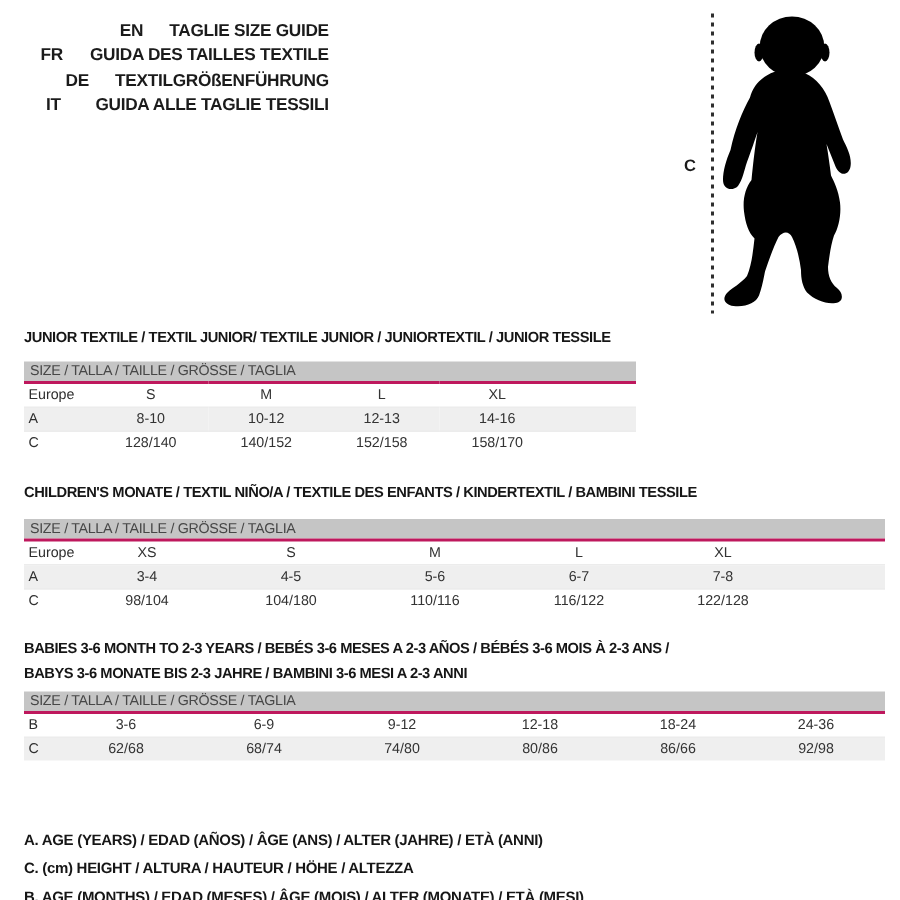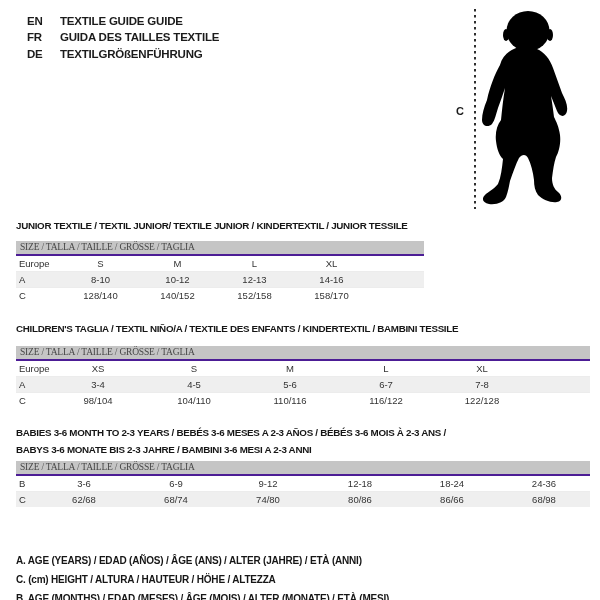--- a/index.html
+++ b/index.html
@@ -4,48 +4,48 @@
 <style>
   html,body{margin:0;padding:0;}
   body{
     width:600px;height:600px;position:relative;background:#ffffff;
     font-family:"Liberation Sans", sans-serif;
     -webkit-font-smoothing:antialiased;
     overflow:hidden;
   }
   
   .languages{position:absolute;left:27px;top:13px;}
-  .lang-row{display:flex;line-height:16.3px;font-weight:bold;font-size:11.5px;color:#1b1b1b;letter-spacing:-0.2px;}
+  .lang-row{display:flex;line-height:16.3px;font-weight:bold;font-size:11.5px;color:#1b1b1b;letter-spacing:-0.2px;justify-content:flex-end;}
   .lang-code{width:33px;}
   .lang-label{white-space:nowrap;}
   
   .figure-svg{position:absolute;left:470px;top:8px;width:100px;height:202px;}
   .measure-label{position:absolute;left:456px;top:105px;font-size:11px;font-weight:bold;color:#1b1b1b;}
   
   .section{position:absolute;left:16px;}
   .sec-junior{top:218px;width:408px;}
   .sec-children{top:321px;width:574px;}
   .sec-babies{top:425px;width:574px;}
   .table-title{
     font-size:9.8px;font-weight:bold;color:#161616;letter-spacing:-0.3px;
     white-space:nowrap;line-height:16.5px;
   }
   .size-bar{
     position:absolute;left:0;right:0;height:13px;
     background:var(--bar_bg, #c5c5c5);
     color:var(--bar_text, #474747);
     font-size:9.5px;line-height:13.5px;padding-left:4px;
-    letter-spacing:-0.2px;white-space:nowrap;box-sizing:border-box;font-family:Liberation Serif, serif;
+    letter-spacing:-0.2px;white-space:nowrap;box-sizing:border-box;
   }
   .sec-junior .size-bar{top:23px;}
   .sec-children .size-bar{top:25px;}
   .sec-babies .size-bar{top:36px;}
   table.size-table{
     position:absolute;left:0;border-collapse:collapse;table-layout:fixed;
-    border-top:2px solid #4c1d95;
+    border-top:2px solid #be185d;
   }
   .sec-junior table.size-table{top:36px;width:408px;}
   .sec-children table.size-table{top:38px;width:574px;}
   .sec-babies table.size-table{top:49px;width:574px;}
   table.size-table td{
     height:15px;font-size:9.5px;color:#333333;text-align:center;
     white-space:nowrap;padding:0;border-bottom:1px solid #ececec;
   }
   table.size-table tr:last-child td{border-bottom:none;}
   table.size-table td.row-label{text-align:left;padding-left:3px;color:#2e2e2e;}
@@ -53,29 +53,33 @@
   
   .footnotes{position:absolute;left:16px;top:552px;}
   .footnote{font-size:10px;font-weight:bold;color:#161616;letter-spacing:-0.2px;line-height:18.8px;white-space:nowrap;}
 </style>
 </head>
 <body>
 
 <div class="languages">
   <div class="lang-row">
     <span class="lang-code">EN</span>
-    <span class="lang-label">TEXTILE GUIDE GUIDE</span>
+    <span class="lang-label">TAGLIE SIZE GUIDE</span>
   </div>
   <div class="lang-row">
     <span class="lang-code">FR</span>
     <span class="lang-label">GUIDA DES TAILLES TEXTILE</span>
   </div>
   <div class="lang-row">
     <span class="lang-code">DE</span>
     <span class="lang-label">TEXTILGRÖßENFÜHRUNG</span>
+  </div>
+  <div class="lang-row">
+    <span class="lang-code">IT</span>
+    <span class="lang-label">GUIDA ALLE TAGLIE TESSILI</span>
   </div>
 </div>
 
 <span class="measure-label">C</span>
 <svg class="figure-svg" viewBox="0 0 100 202" aria-hidden="true">
   <line x1="5" y1="1" x2="5" y2="201" stroke="#2e2e2e" stroke-width="2" stroke-dasharray="2.6,3.4"></line>
   <g fill="#000000">
     <ellipse cx="58" cy="23" rx="21.5" ry="20"></ellipse>
     <ellipse cx="36" cy="27" rx="3" ry="6"></ellipse>
     <ellipse cx="80" cy="27" rx="3" ry="6"></ellipse>
@@ -108,21 +112,21 @@
       C 83,93 85,98 87,103
       C 90,110 96,109 97,103
       C 98,97 95,91 92,85
       C 89,77 86,68 83,60
       C 80,51 74,44 67,41
       C 60,38 52,38 46,40 Z"></path>
   </g>
 </svg>
 
 <div class="section sec-junior">
-  <div class="table-title">JUNIOR TEXTILE / TEXTIL JUNIOR/ TEXTILE JUNIOR / KINDERTEXTIL / JUNIOR TESSILE</div>
+  <div class="table-title">JUNIOR TEXTILE / TEXTIL JUNIOR/ TEXTILE JUNIOR / JUNIORTEXTIL / JUNIOR TESSILE</div>
   <div class="size-bar">SIZE / TALLA / TAILLE / GRÖSSE / TAGLIA</div>
   <table class="size-table">
     <colgroup>
         <col style="width:46px">
         <col style="width:77px">
         <col style="width:77px">
         <col style="width:77px">
         <col style="width:77px">
         <col style="width:54px">
       </colgroup>
@@ -149,21 +153,21 @@
       <td>140/152</td>
       <td>152/158</td>
       <td>158/170</td>
       <td></td>
     </tr>
   </tbody>
     </table>
 </div>
 
 <div class="section sec-children">
-  <div class="table-title">CHILDREN'S TAGLIA / TEXTIL NIÑO/A / TEXTILE DES ENFANTS / KINDERTEXTIL / BAMBINI TESSILE</div>
+  <div class="table-title">CHILDREN'S MONATE / TEXTIL NIÑO/A / TEXTILE DES ENFANTS / KINDERTEXTIL / BAMBINI TESSILE</div>
   <div class="size-bar">SIZE / TALLA / TAILLE / GRÖSSE / TAGLIA</div>
   <table class="size-table">
     <colgroup>
         <col style="width:34px">
         <col style="width:96px">
         <col style="width:96px">
         <col style="width:96px">
         <col style="width:96px">
         <col style="width:96px">
         <col style="width:60px">
@@ -183,21 +187,21 @@
       <td>3-4</td>
       <td>4-5</td>
       <td>5-6</td>
       <td>6-7</td>
       <td>7-8</td>
       <td></td>
     </tr>
     <tr>
       <td class="row-label">C</td>
       <td>98/104</td>
-      <td>104/110</td>
+      <td>104/180</td>
       <td>110/116</td>
       <td>116/122</td>
       <td>122/128</td>
       <td></td>
     </tr>
   </tbody>
     </table>
 </div>
 
 <div class="section sec-babies">
@@ -224,21 +228,21 @@
       <td>18-24</td>
       <td>24-36</td>
     </tr>
     <tr>
       <td class="row-label">C</td>
       <td>62/68</td>
       <td>68/74</td>
       <td>74/80</td>
       <td>80/86</td>
       <td>86/66</td>
-      <td>68/98</td>
+      <td>92/98</td>
     </tr>
   </tbody>
     </table>
 </div>
 
 <div class="footnotes">
   <div class="footnote">A. AGE (YEARS) / EDAD (AÑOS) / ÂGE (ANS) / ALTER (JAHRE) / ETÀ (ANNI)</div>
   <div class="footnote">C. (cm) HEIGHT / ALTURA / HAUTEUR / HÖHE / ALTEZZA</div>
   <div class="footnote">B. AGE (MONTHS) / EDAD (MESES) / ÂGE (MOIS) / ALTER (MONATE) / ETÀ (MESI)</div>
 </div>

